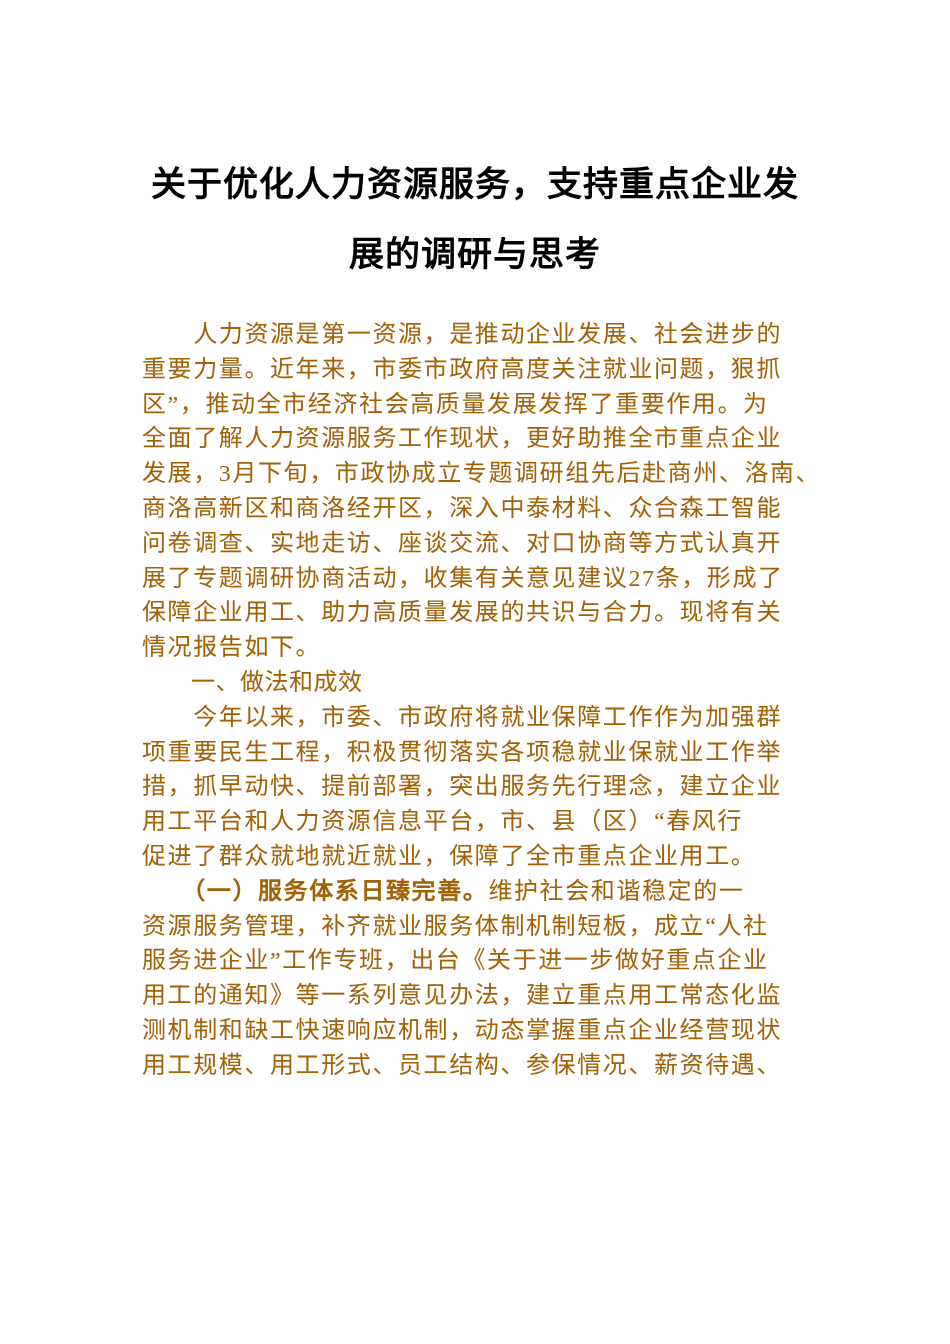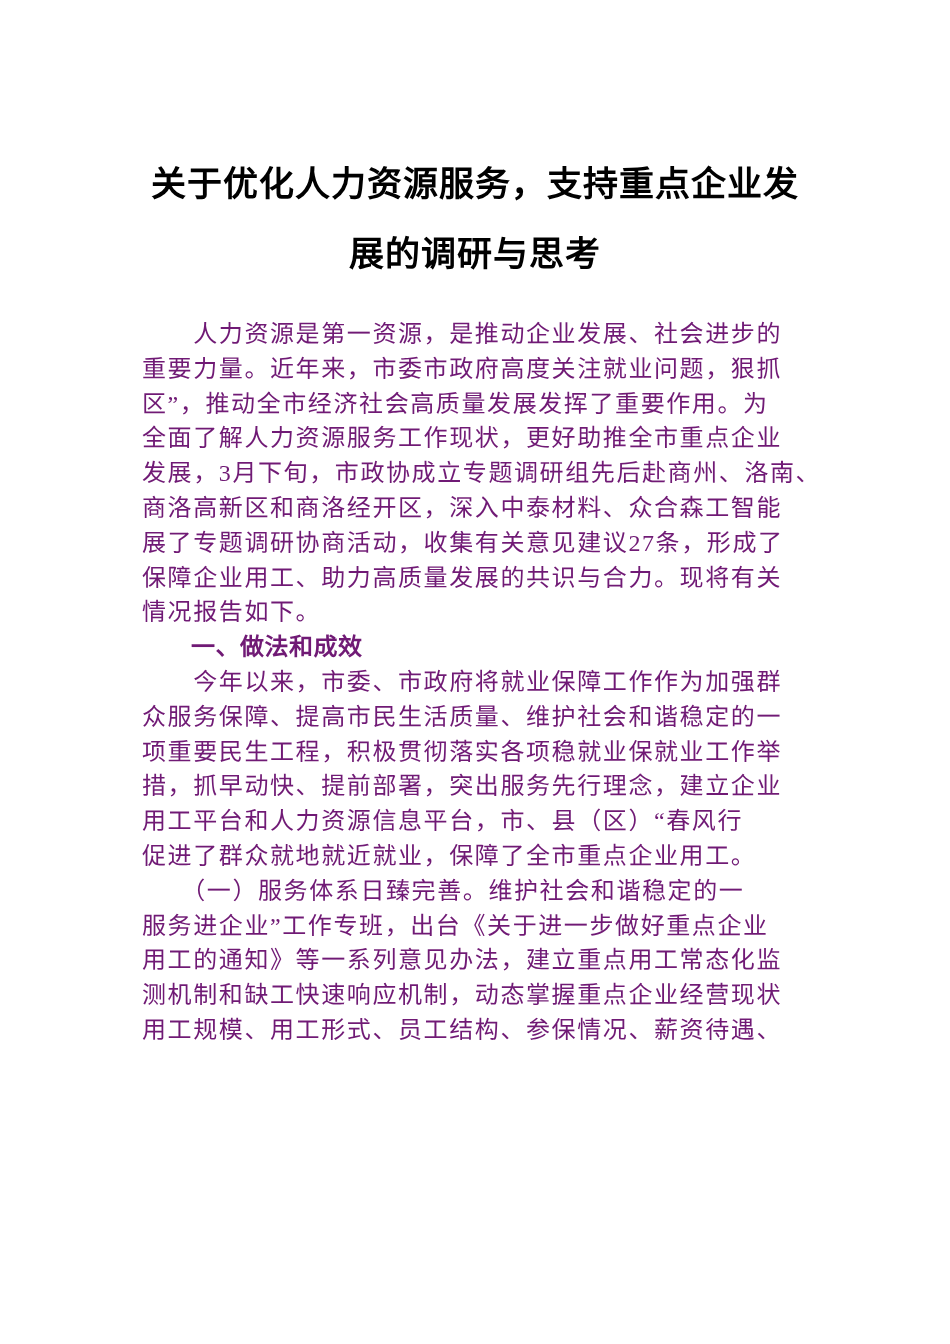--- a/index.html
+++ b/index.html
@@ -41,33 +41,33 @@
     white-space: nowrap;
   }
   .doc-body {
     position: absolute;
     top: 317px;
     left: 142px;
     width: 690px;
     font-size: 24px;
     line-height: 34.8px;
     letter-spacing: 1.6px;
-    color: #701a75;
+    color: #a16207;
   }
   .line {
     white-space: nowrap;
     height: 34.8px;
   }
   .section-heading-line {
     font-family: "Liberation Sans", "DejaVu Sans", sans-serif;
-    font-weight: bold;
+    font-weight: normal;
     letter-spacing: 0.5px;
   }
   .sub-heading {
-    font-weight: normal;
+    font-weight: bold;
     margin-top: 11px;
   }
 </style>
 </head>
 <body>
 
 <div class="page">
 
   <h1 class="doc-title">
     <span class="title-line">关于优化人力资源服务，支持重点企业发</span>
@@ -76,41 +76,42 @@
 
   <div class="doc-body">
 
     <div>
         <div class="line">　　人力资源是第一资源，是推动企业发展、社会进步的</div>
         <div class="line">重要力量。近年来，市委市政府高度关注就业问题，狠抓</div>
         <div class="line">区”，推动全市经济社会高质量发展发挥了重要作用。为</div>
         <div class="line">全面了解人力资源服务工作现状，更好助推全市重点企业</div>
         <div class="line">发展，3月下旬，市政协成立专题调研组先后赴商州、洛南、</div>
         <div class="line">商洛高新区和商洛经开区，深入中泰材料、众合森工智能</div>
+        <div class="line">问卷调查、实地走访、座谈交流、对口协商等方式认真开</div>
         <div class="line">展了专题调研协商活动，收集有关意见建议27条，形成了</div>
         <div class="line">保障企业用工、助力高质量发展的共识与合力。现将有关</div>
         <div class="line">情况报告如下。</div>
       </div>
 
     <div class="line section-heading-line">　　一、做法和成效</div>
 
     <div>
         <div class="line">　　今年以来，市委、市政府将就业保障工作作为加强群</div>
-        <div class="line">众服务保障、提高市民生活质量、维护社会和谐稳定的一</div>
         <div class="line">项重要民生工程，积极贯彻落实各项稳就业保就业工作举</div>
         <div class="line">措，抓早动快、提前部署，突出服务先行理念，建立企业</div>
         <div class="line">用工平台和人力资源信息平台，市、县（区）“春风行</div>
         <div class="line">促进了群众就地就近就业，保障了全市重点企业用工。</div>
       </div>
 
     <div class="line">
       <span class="sub-heading">　　（一）服务体系日臻完善。</span><span>维护社会和谐稳定的一</span>
     </div>
 
     <div>
+        <div class="line">资源服务管理，补齐就业服务体制机制短板，成立“人社</div>
         <div class="line">服务进企业”工作专班，出台《关于进一步做好重点企业</div>
         <div class="line">用工的通知》等一系列意见办法，建立重点用工常态化监</div>
         <div class="line">测机制和缺工快速响应机制，动态掌握重点企业经营现状</div>
         <div class="line">用工规模、用工形式、员工结构、参保情况、薪资待遇、</div>
       </div>
 
   </div>
 </div>
 
 </body></html>

